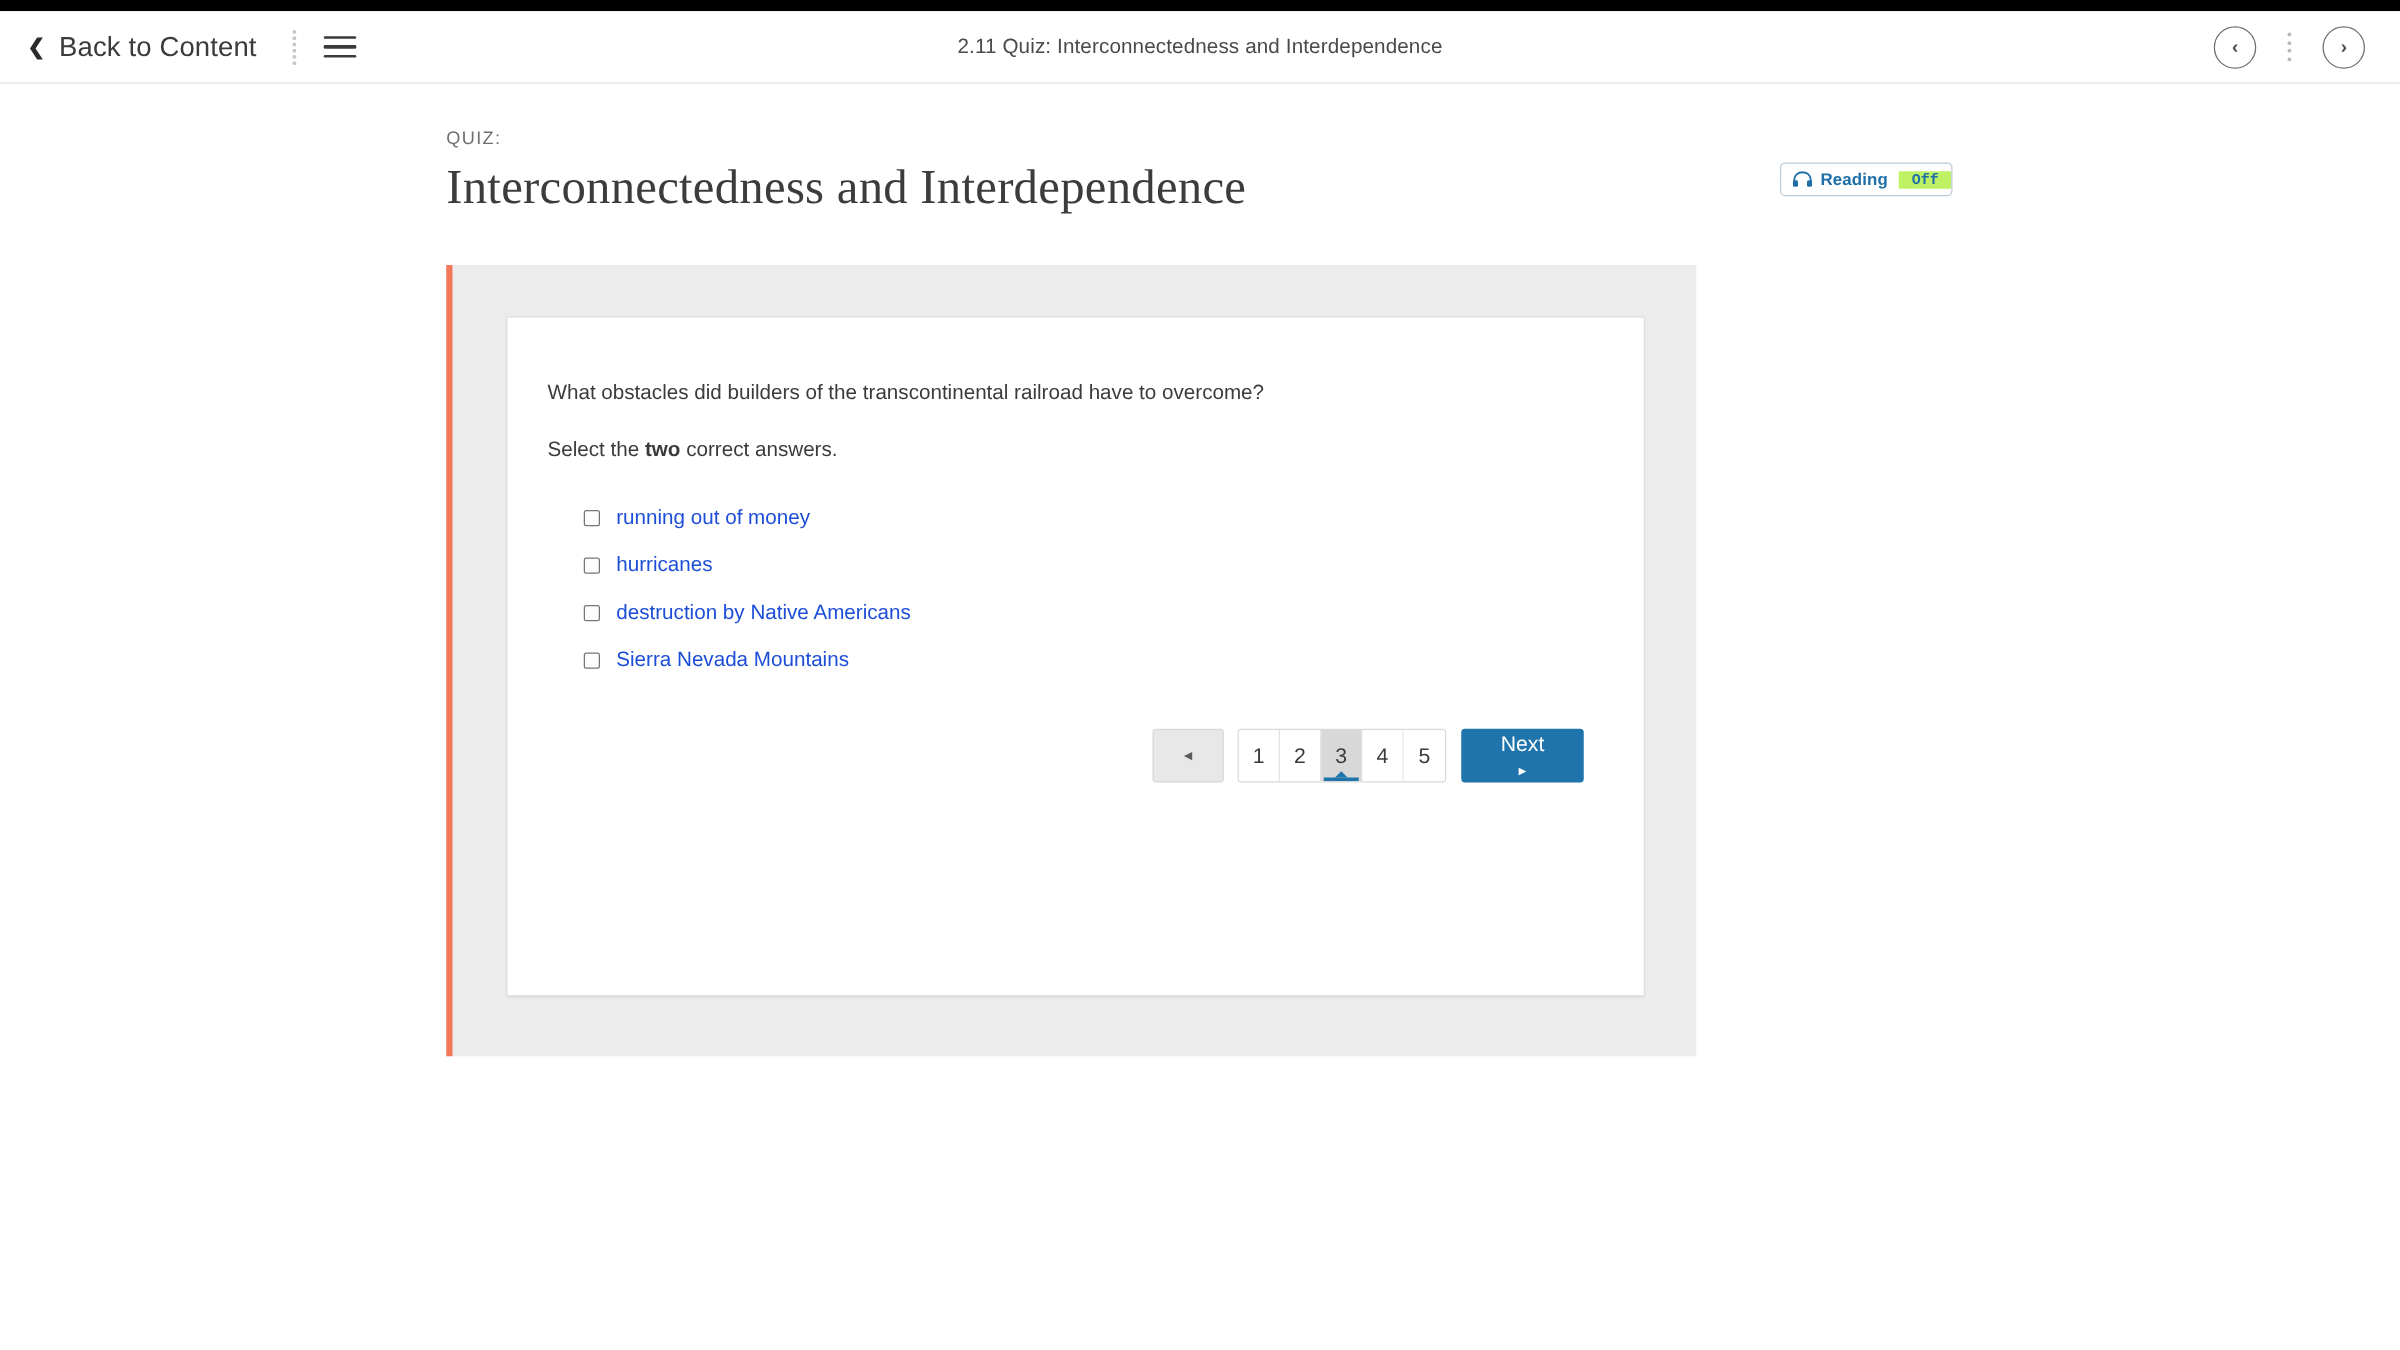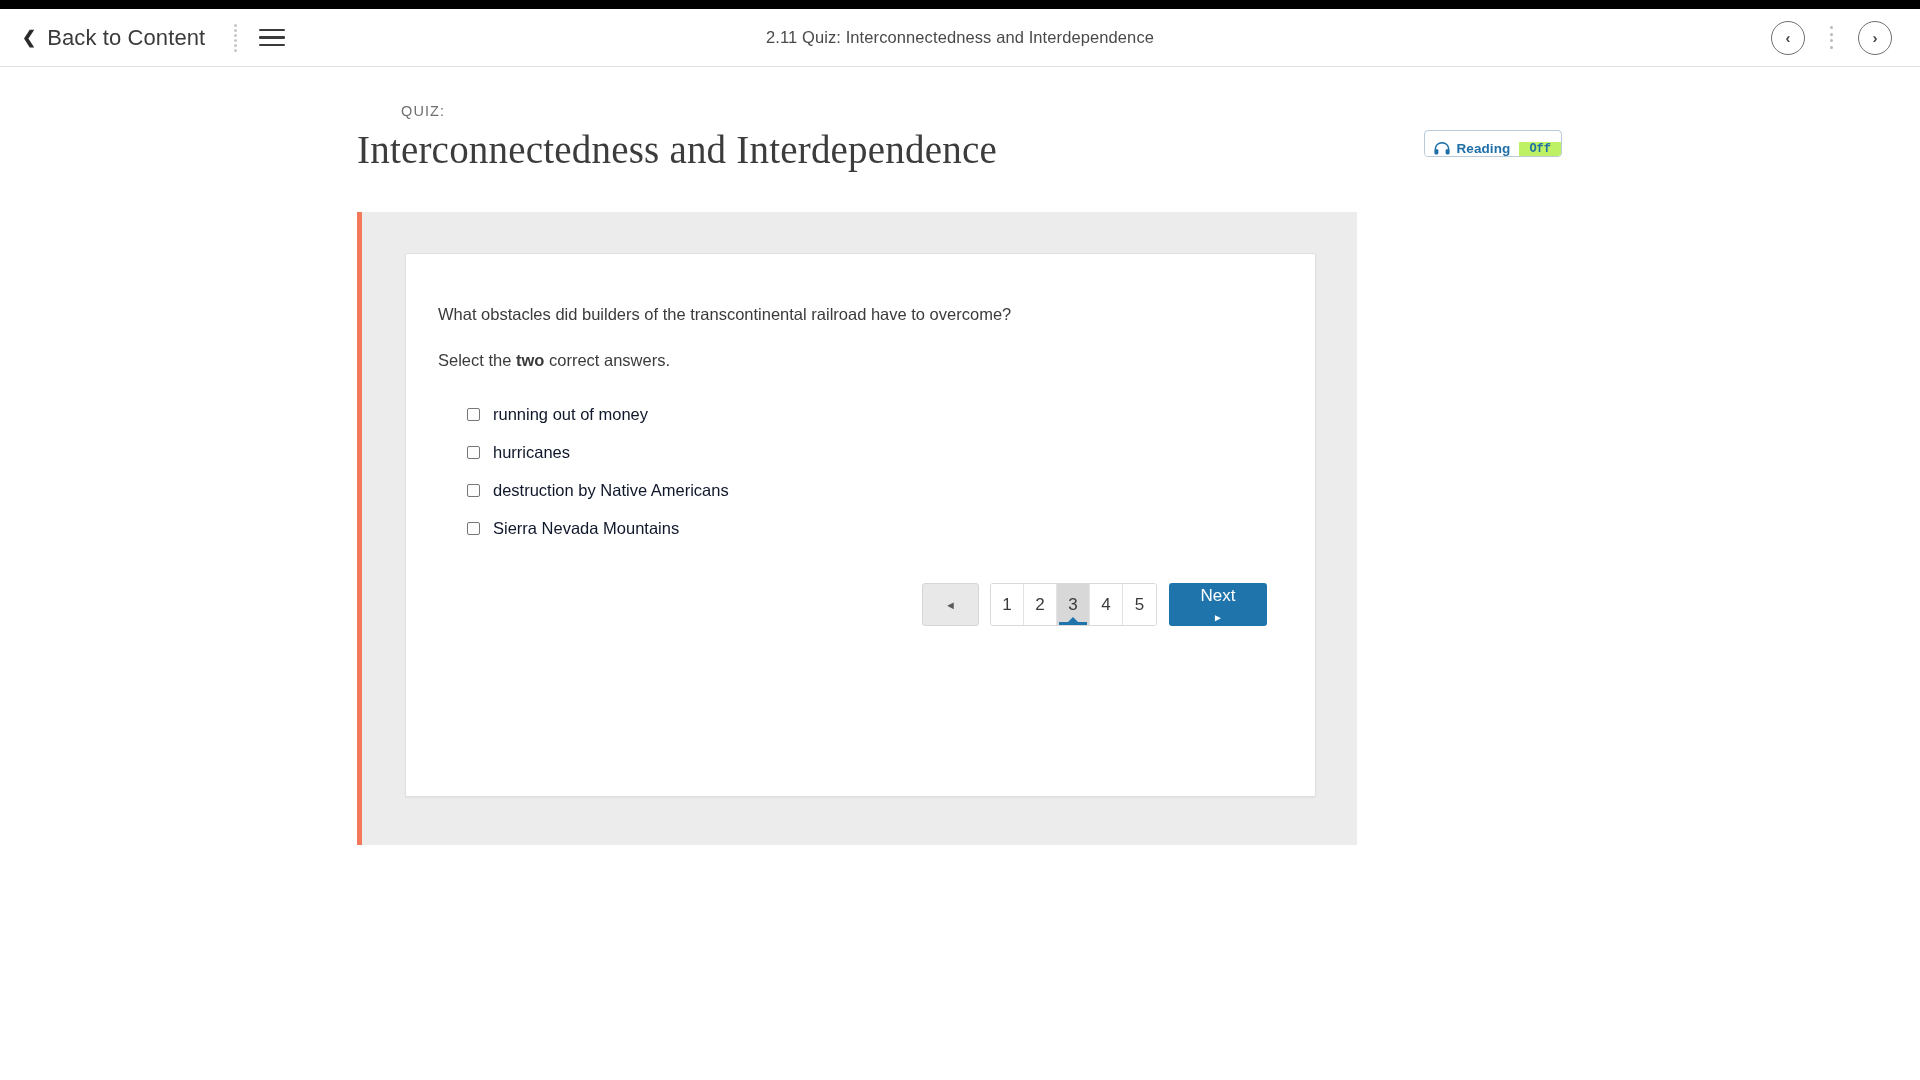--- a/index.html
+++ b/index.html
@@ -143,34 +143,33 @@
     padding: 36px 0 0 0;
     margin: 0 358px 0 357px;
   }
   .titles { display: block; }
   .kicker {
     font-size: 14.5px;
     color: #6f6f6f;
     letter-spacing: 1.1px;
     font-family: "Liberation Sans", sans-serif;
     margin-bottom: 8px;
-    margin-left: 44px;
   }
   .quiz-title {
     font-family: "Liberation Serif", serif;
     font-size: 39px;
     color: #3c3c3c;
     font-weight: normal;
     letter-spacing: .2px;
     white-space: nowrap;
   }
 
   .reading-toggle {
     display: flex;
-    align-items: flex-end;
+    align-items: center;
     border: 1px solid #b9c9d6;
     border-radius: 4px;
     overflow: hidden;
     height: 27px;
     margin-top: 27px;
     cursor: pointer;
     background: #fff;
   }
   .reading-main {
     display: flex;
@@ -248,21 +247,21 @@
   .cbox {
     width: 13px; height: 13px;
     border: 1px solid #767676;
     background: #fdfdfd;
     border-radius: 2px;
     flex: 0 0 13px;
     cursor: pointer;
   }
   .choice-label {
     font-size: 16.5px;
-    color: #0f172a;
+    color: #1d4ed8;
   }
 
   
   .pager {
     display: flex;
     justify-content: flex-end;
     align-items: stretch;
     margin-top: 36px;
     padding-right: 8px;
   }

